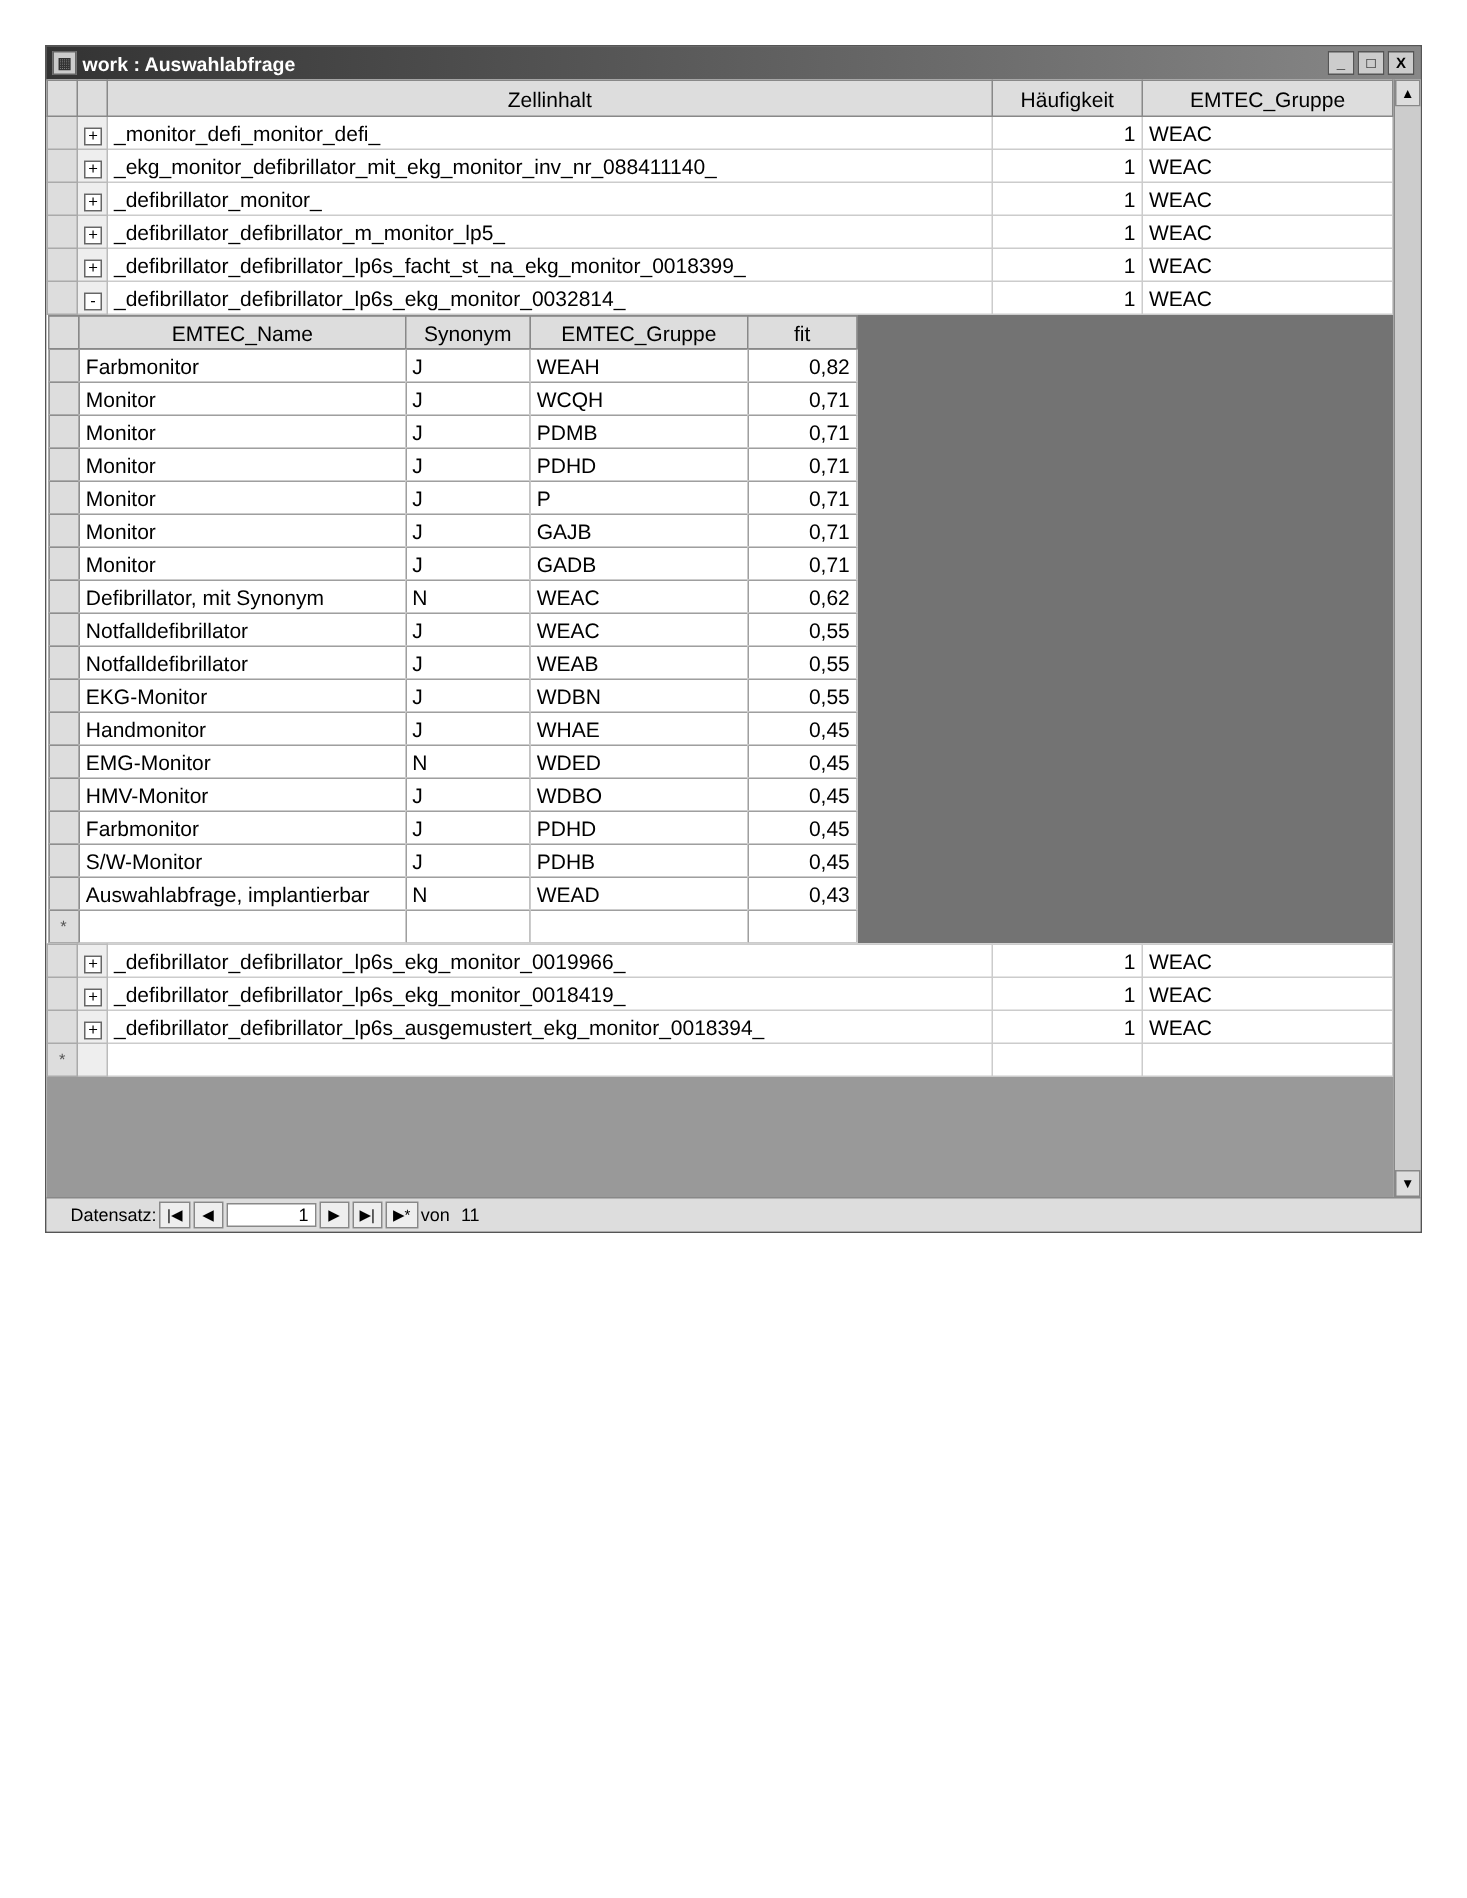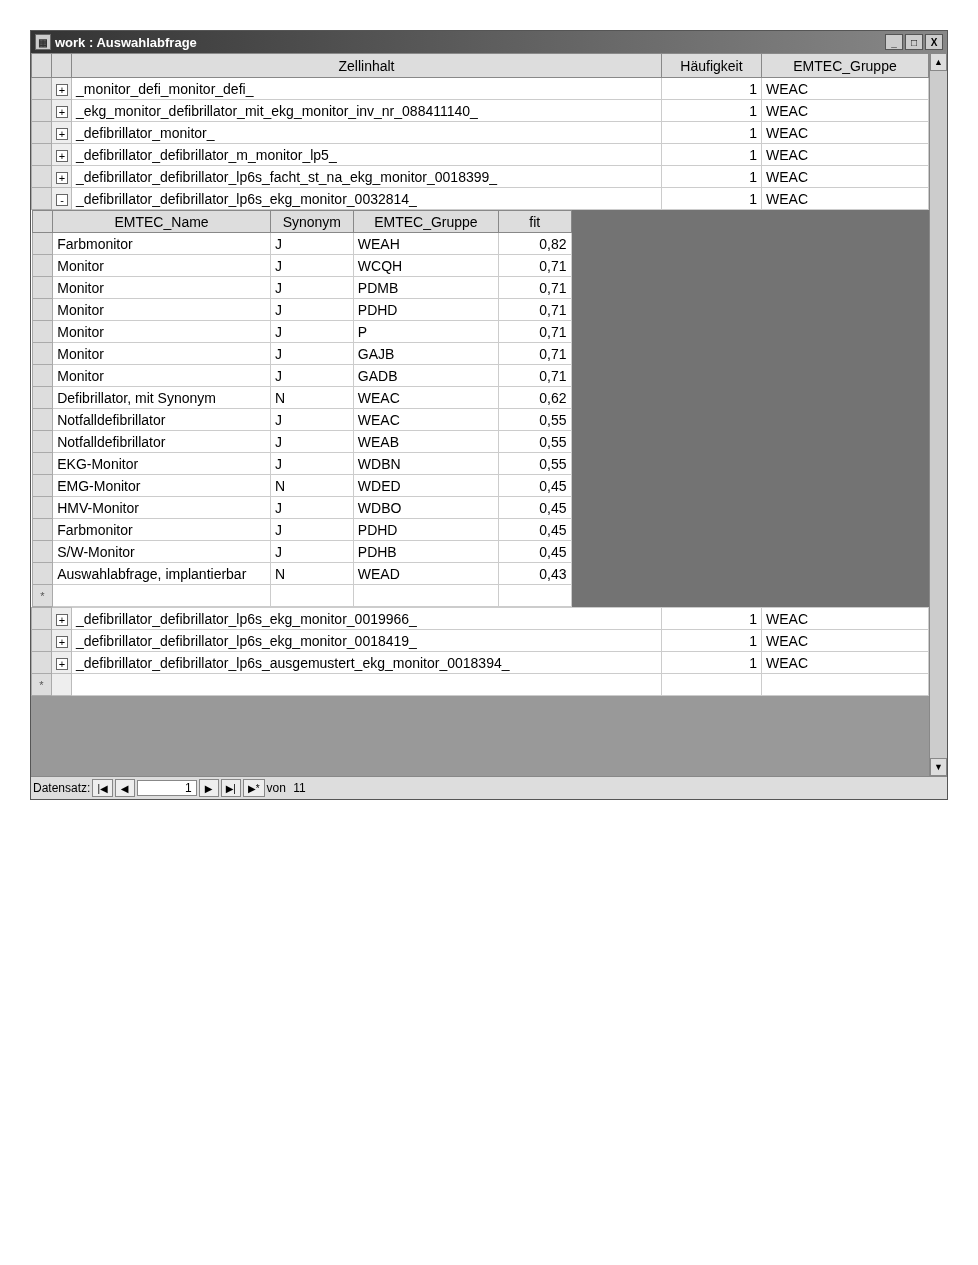--- a/index.html
+++ b/index.html
@@ -145,21 +145,21 @@
     background:#ddd;border:1px solid #aaa;
   }
 
   .bottombar {
     background:#999;
     height: 80px;
   }
   .statusbar {
     background:#ddd;
     border-top:1px solid #888;
-    padding:2px 2px;
+    padding:2px 16px;
     font-size:12px;
     display:flex;
     align-items:center;
     gap:2px;
   }
   .navbtn {
     border:1px solid #888;
     background:#eee;
     padding:0 4px;
     height:18px;
@@ -341,20 +341,27 @@
                       </tr>
                       <tr>
                         <td class="selcell"></td>
                         <td>EKG-Monitor</td>
                         <td>J</td>
                         <td>WDBN</td>
                         <td class="num">0,55</td>
                       </tr>
                       <tr>
                         <td class="selcell"></td>
+                        <td>Handmonitor</td>
+                        <td>J</td>
+                        <td>WHAE</td>
+                        <td class="num">0,45</td>
+                      </tr>
+                      <tr>
+                        <td class="selcell"></td>
                         <td>EMG-Monitor</td>
                         <td>N</td>
                         <td>WDED</td>
                         <td class="num">0,45</td>
                       </tr>
                       <tr>
                         <td class="selcell"></td>
                         <td>HMV-Monitor</td>
                         <td>J</td>
                         <td>WDBO</td>

